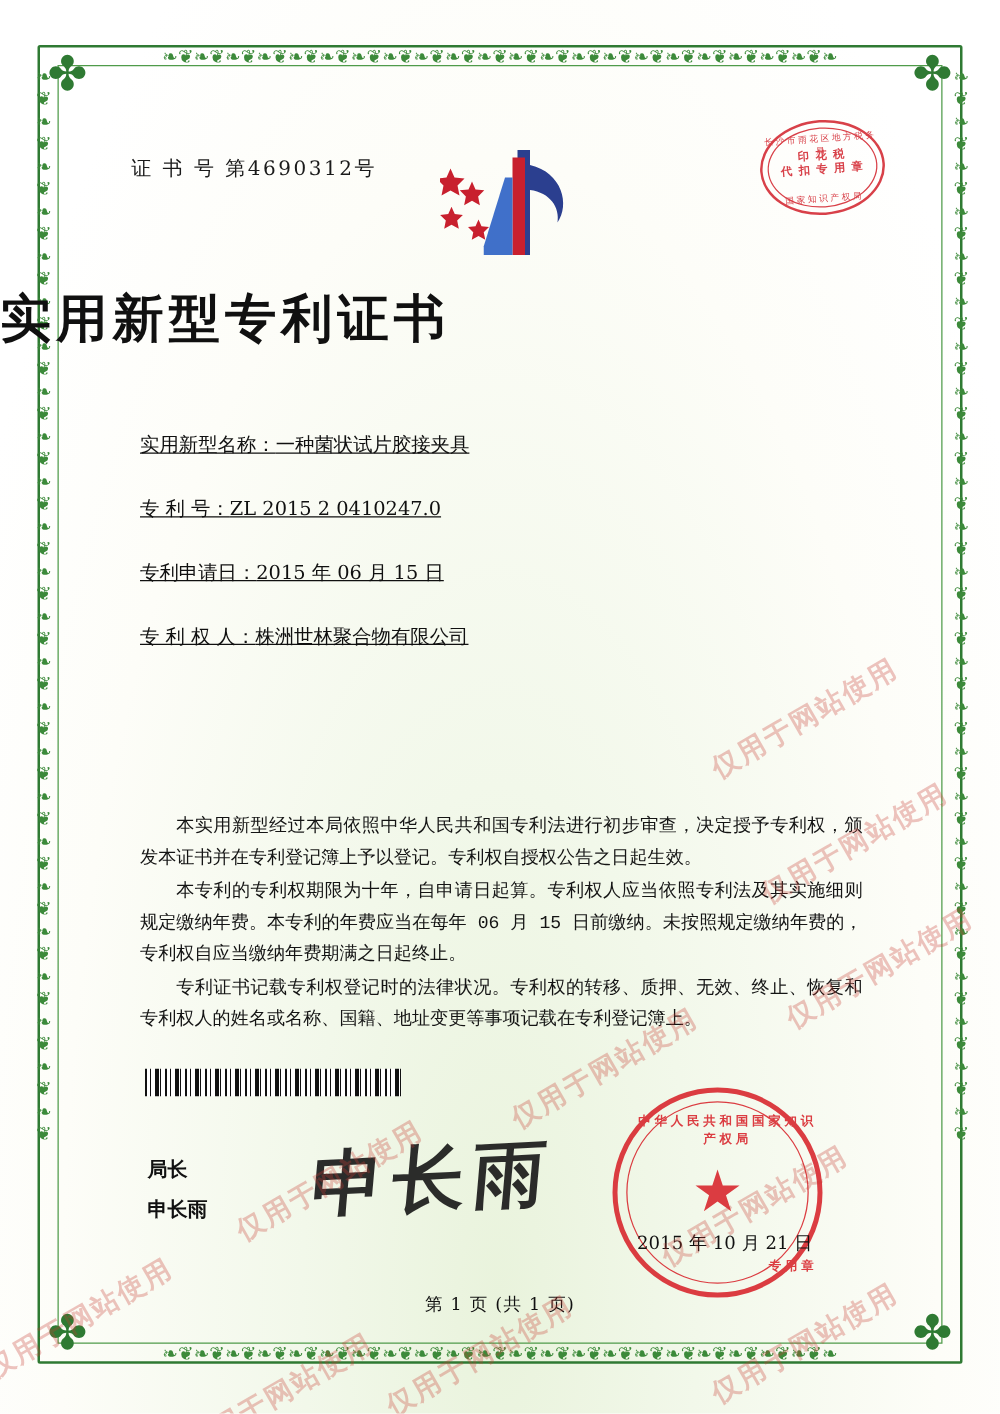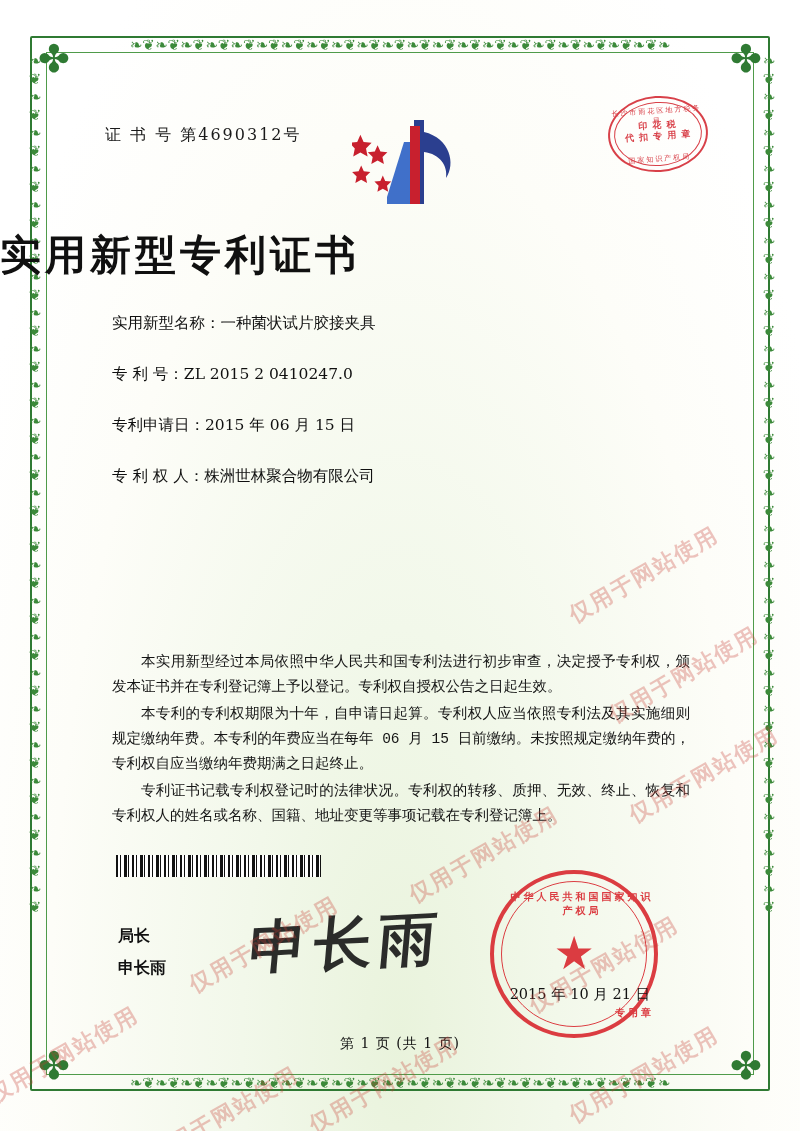--- a/index.html
+++ b/index.html
@@ -84,23 +84,24 @@
     position:absolute;left:0;right:0;top:8px;text-align:center;
     font-size:7px;letter-spacing:2px;
   }
   .stamp-top .st-arc-b{
     position:absolute;left:0;right:0;bottom:6px;text-align:center;
     font-size:7px;letter-spacing:2px;
   }
 
   
   .fields{
-    position:absolute;left:112px;top:313px;width:580px;
+    position:absolute;left:112px;top:346px;width:580px;
     font-family:"DejaVu Serif","Liberation Serif",serif;
     color:#101010;
+    text-decoration:underline;
   }
   .field{
     margin-bottom:30px;
     font-size:15.5px;
     white-space:nowrap;
   }
   .field .lbl{letter-spacing:0px;}
   .field .val{letter-spacing:0px;}
 
   

